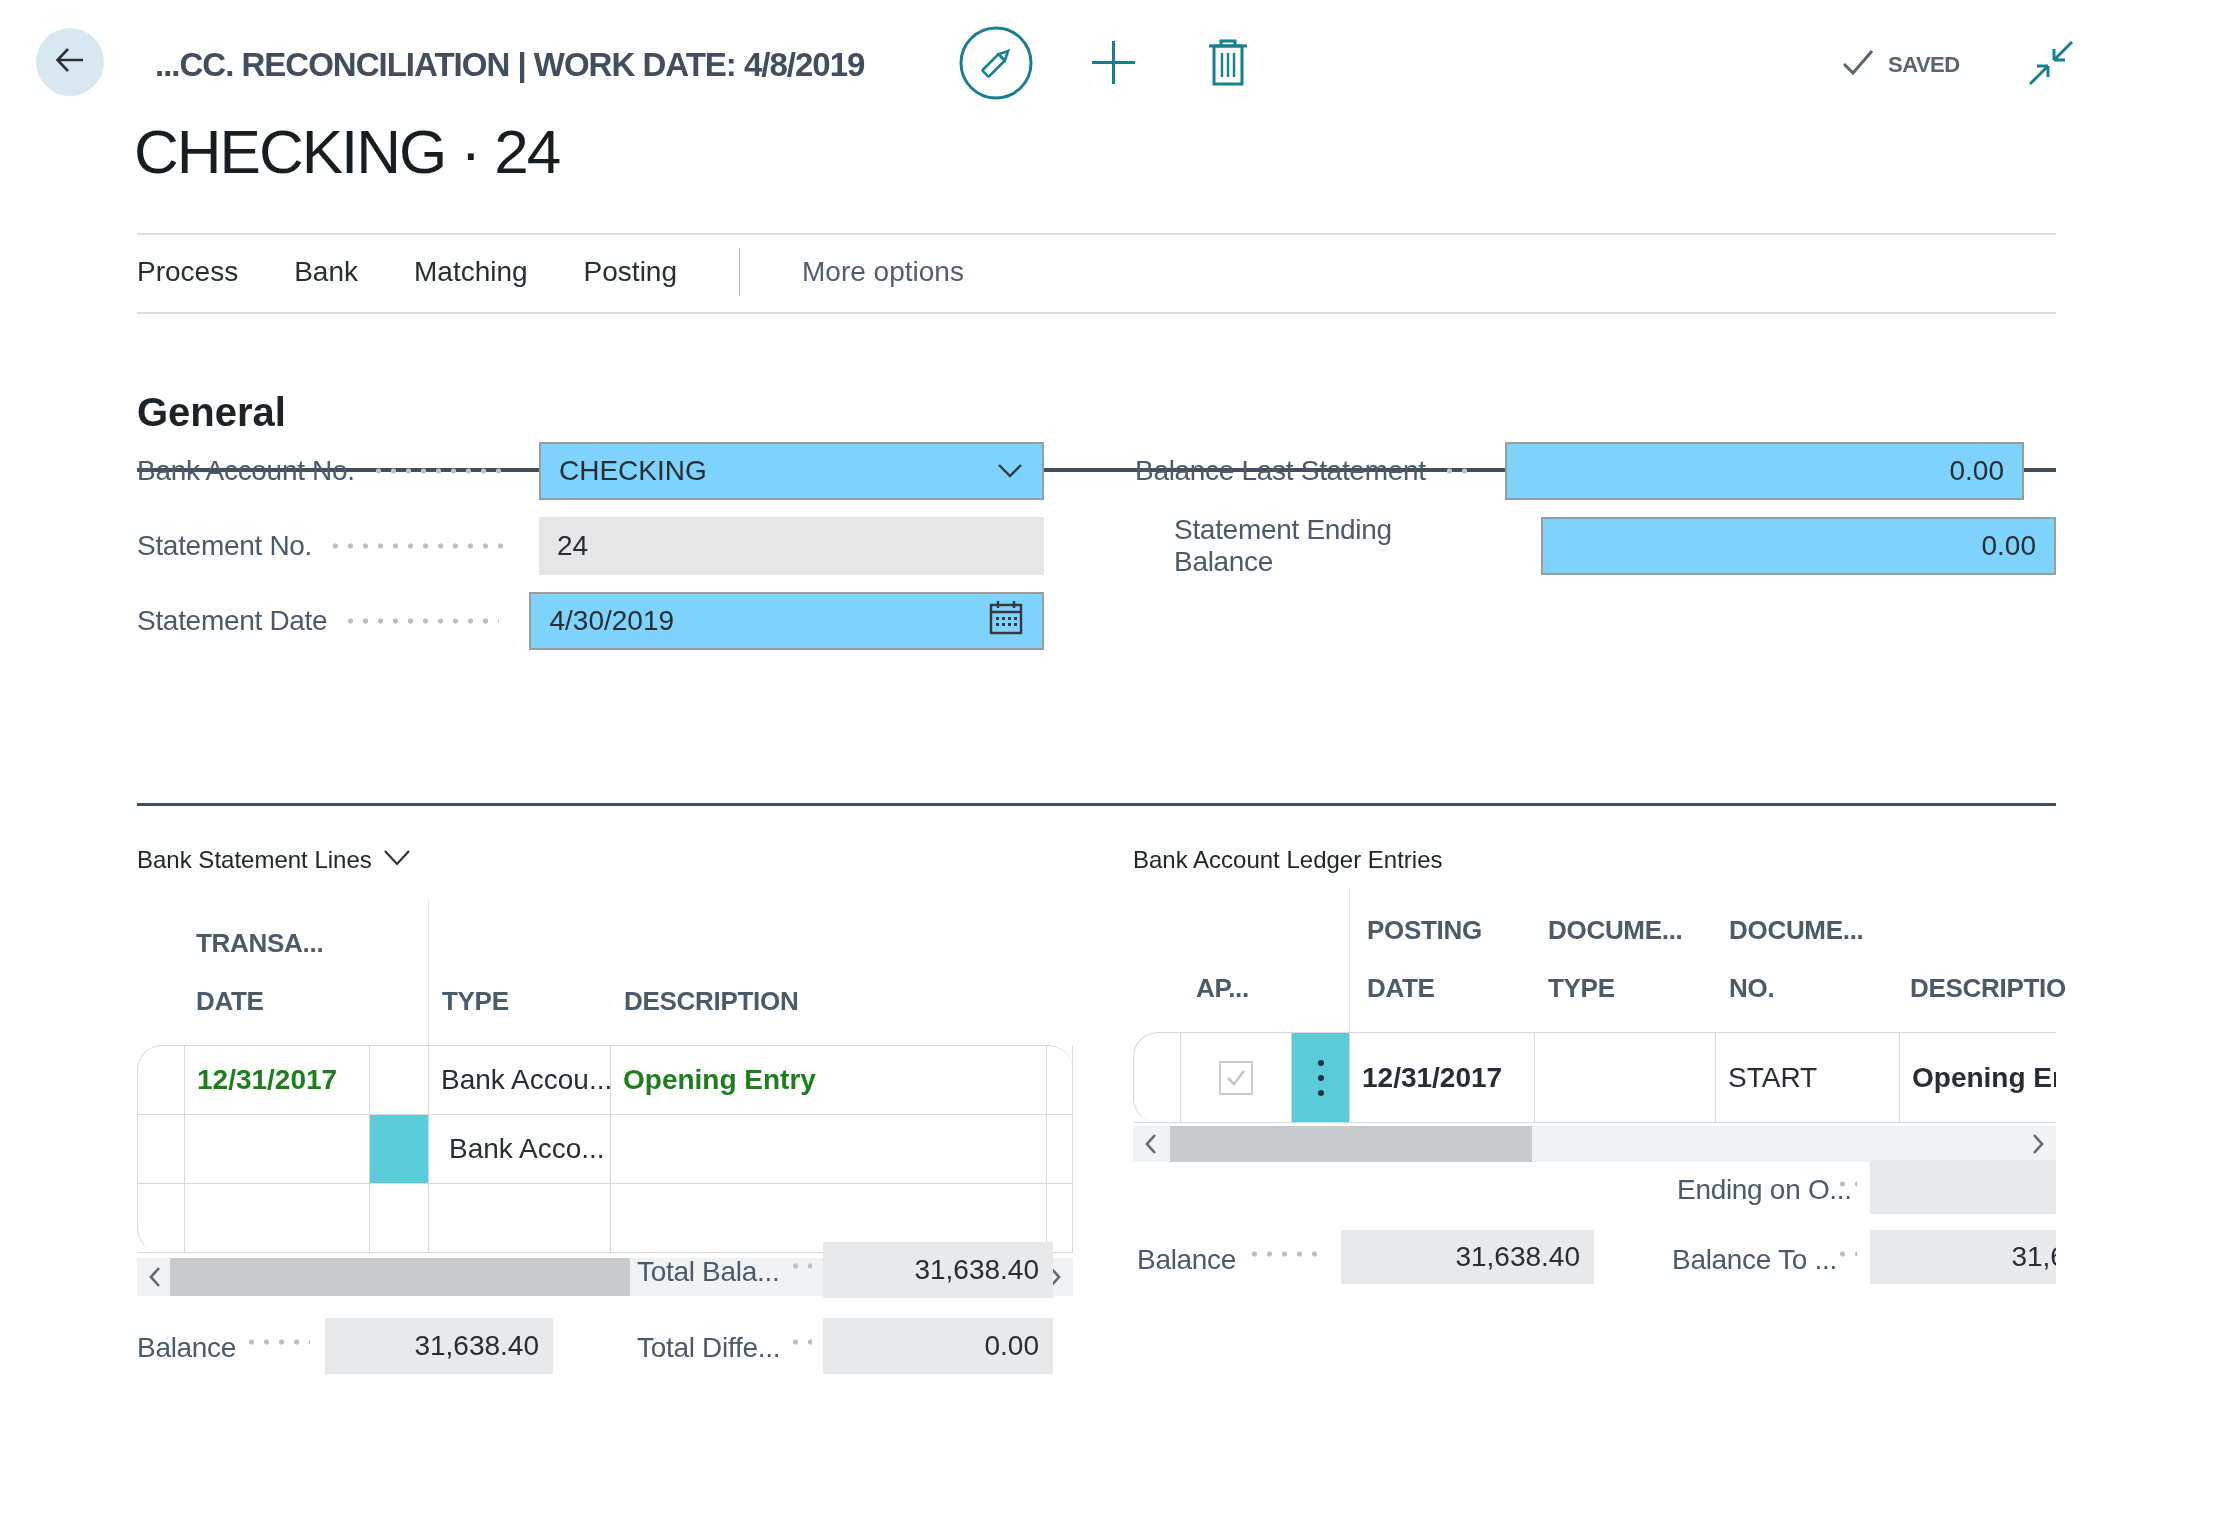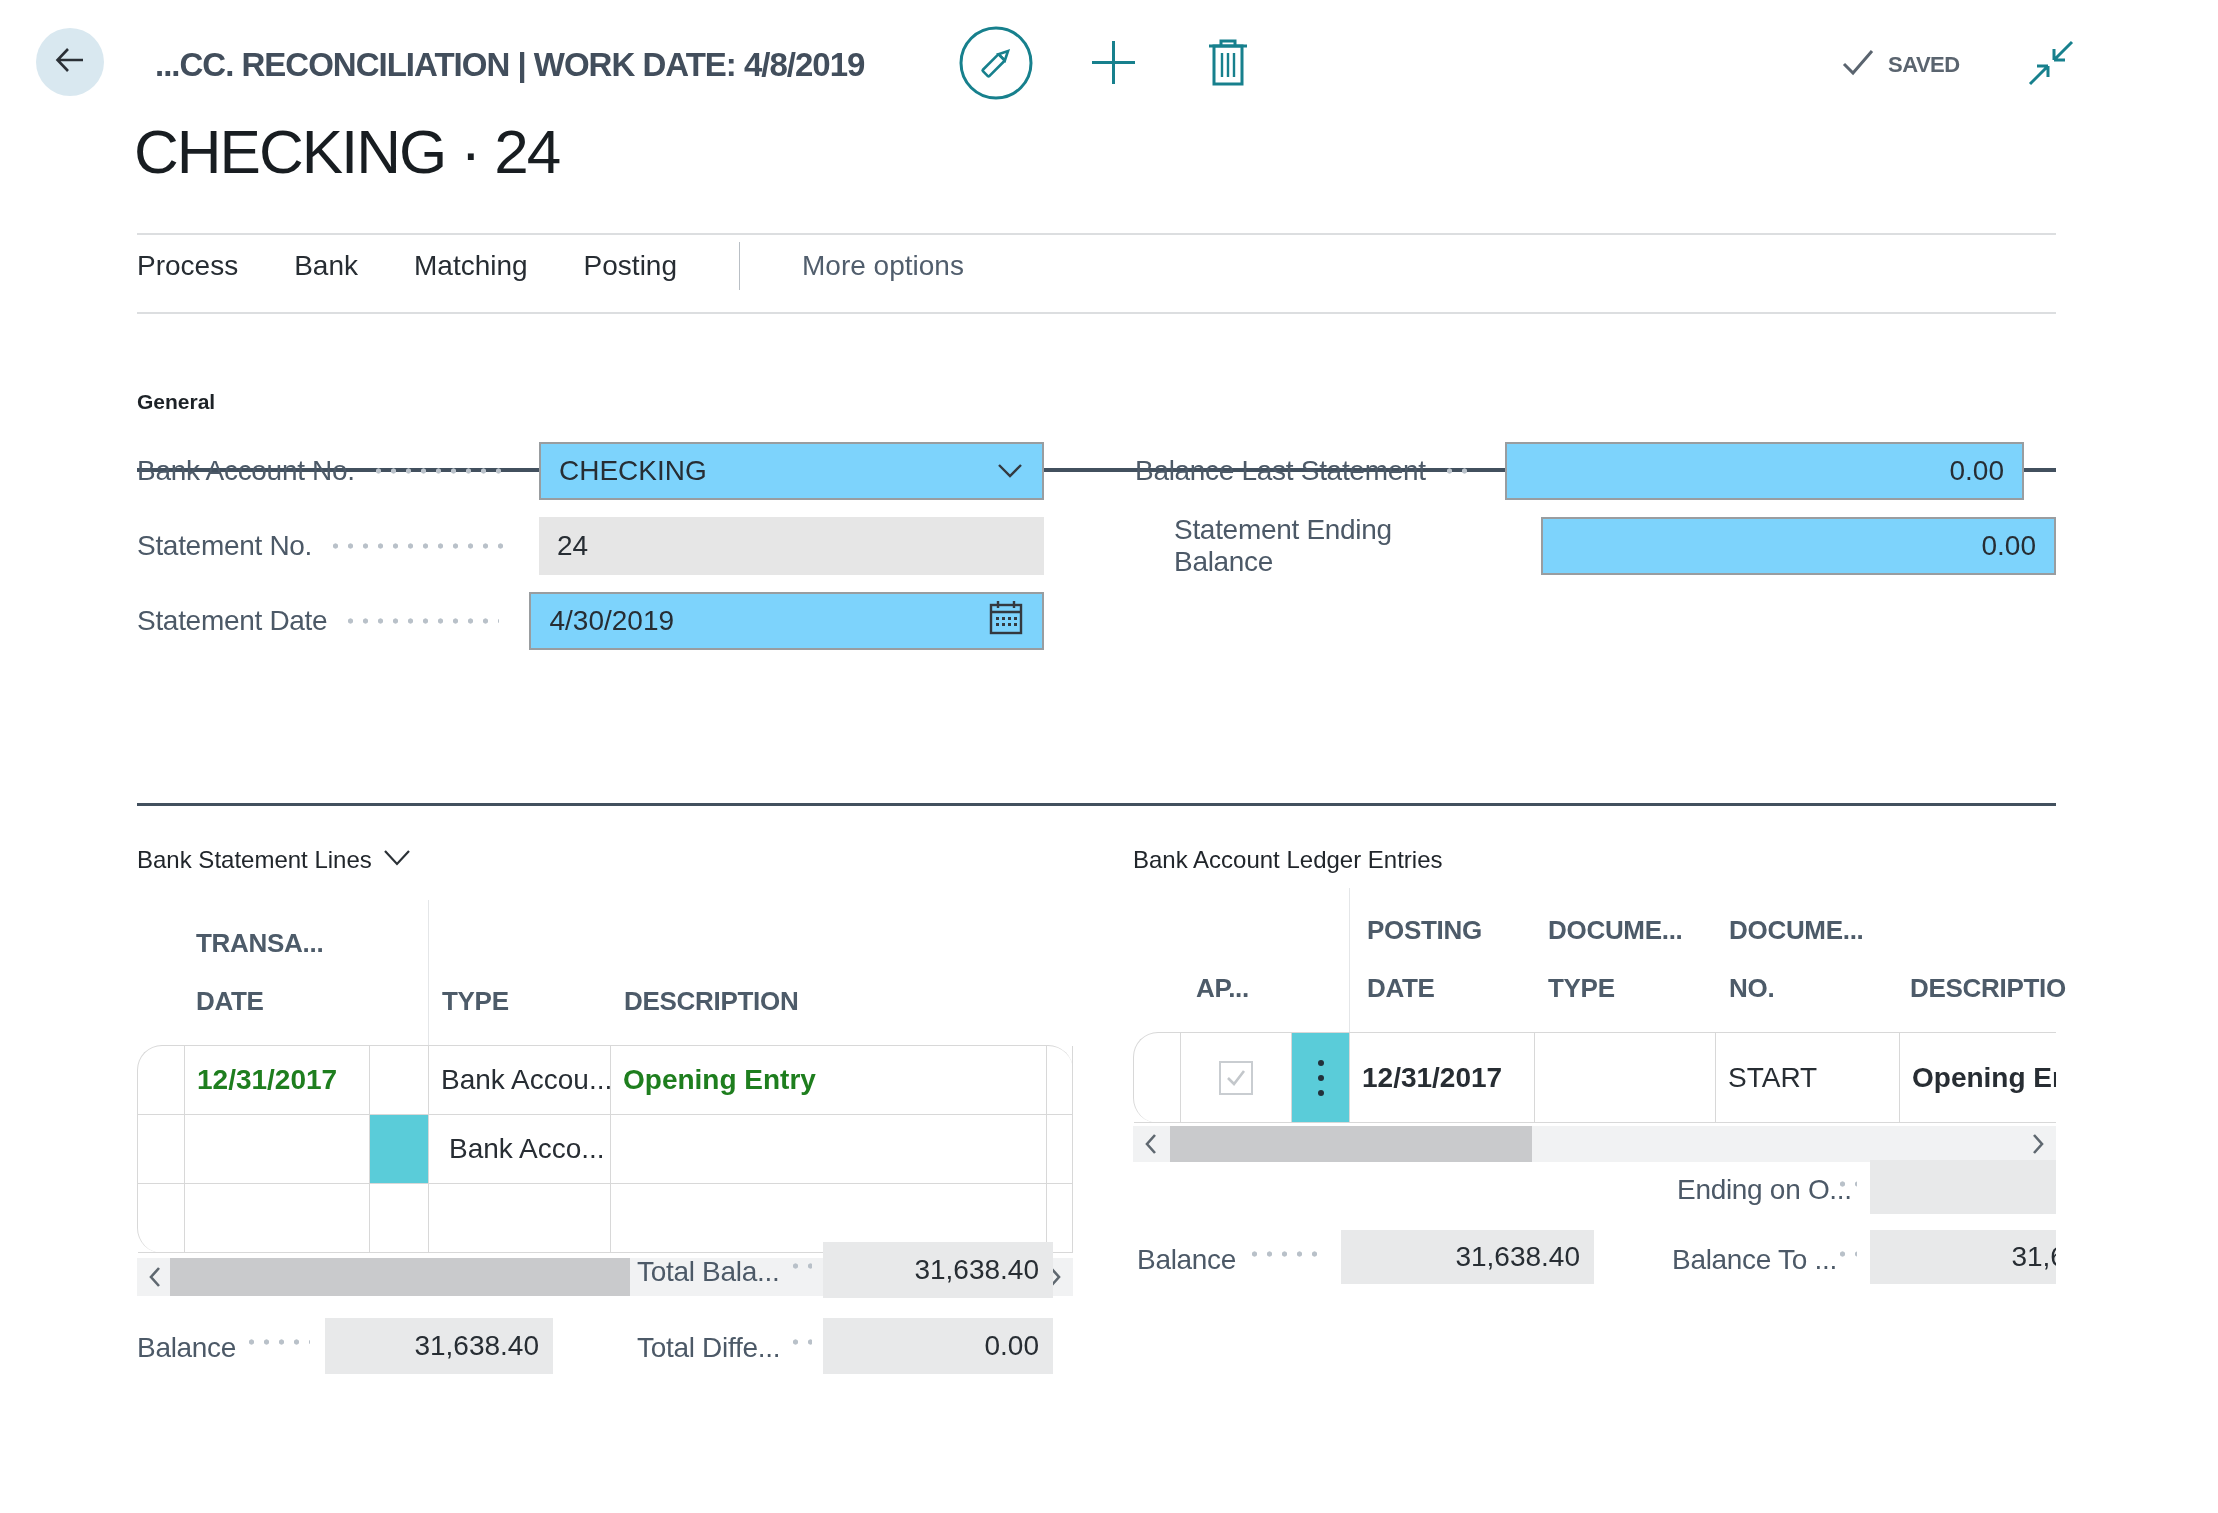--- a/index.html
+++ b/index.html
@@ -15,28 +15,28 @@
     background:#d9e8f0; display:flex; align-items:center; justify-content:center; cursor:pointer; }
   .breadcrumb { left:155px; top:46px; font-size:33px; font-weight:700; letter-spacing:-1px;
     color:#424e5c; cursor:pointer; }
   .icon-btn { cursor:pointer; }
   .saved { left:1840px; top:44px; display:flex; align-items:center; gap:12px;
     color:#5a646f; font-size:22px; font-weight:600; letter-spacing:-0.5px; }
 
   
   .page-title { left:134px; top:116px; font-size:62px; font-weight:300; letter-spacing:-2px; color:#181d21; }
   .rule { height:2px; background:#dcdee0; left:137px; width:1919px; }
-  .menu { left:137px; top:238px; height:56px; display:flex; align-items:center; gap:56px;
+  .menu { left:137px; top:244px; height:56px; display:flex; align-items:center; gap:56px;
     font-size:28px; color:#272d33; }
   .menu .mi { cursor:pointer; }
   .menu .sep { width:1px; height:48px; background:#b9bfc5; margin:0 6px; }
   .menu .more { color:#515e6d; cursor:pointer; }
 
   
-  .sec-heading { left:137px; top:390px; font-size:21px; font-weight:700; color:#1d2227; }
+  .sec-heading { left:137px; top:390px; font-size:40px; font-weight:700; color:#1d2227; }
   .thick-line { left:137px; width:1919px; height:4px; background:var(--section_line,#42505e); }
 
   .frow { position:absolute; display:flex; align-items:center; height:58px; }
   .flab { display:flex; align-items:center; font-size:28px; color:var(--label_gray,#4c5967);
     letter-spacing:-0.3px; padding-right:30px; }
   .flab .leader { flex:1; margin-left:16px; height:8px;
     background-image:radial-gradient(circle, #b9c1c9 2.3px, rgba(0,0,0,0) 2.9px);
     background-size:15px 8px; background-repeat:repeat-x; background-position:0 50%; }
   .inp { height:58px; border:2px solid #999da0; background:#7dd3fc; display:flex; align-items:center;
     padding:0 18px; font-size:28px; color:#272d33; }

